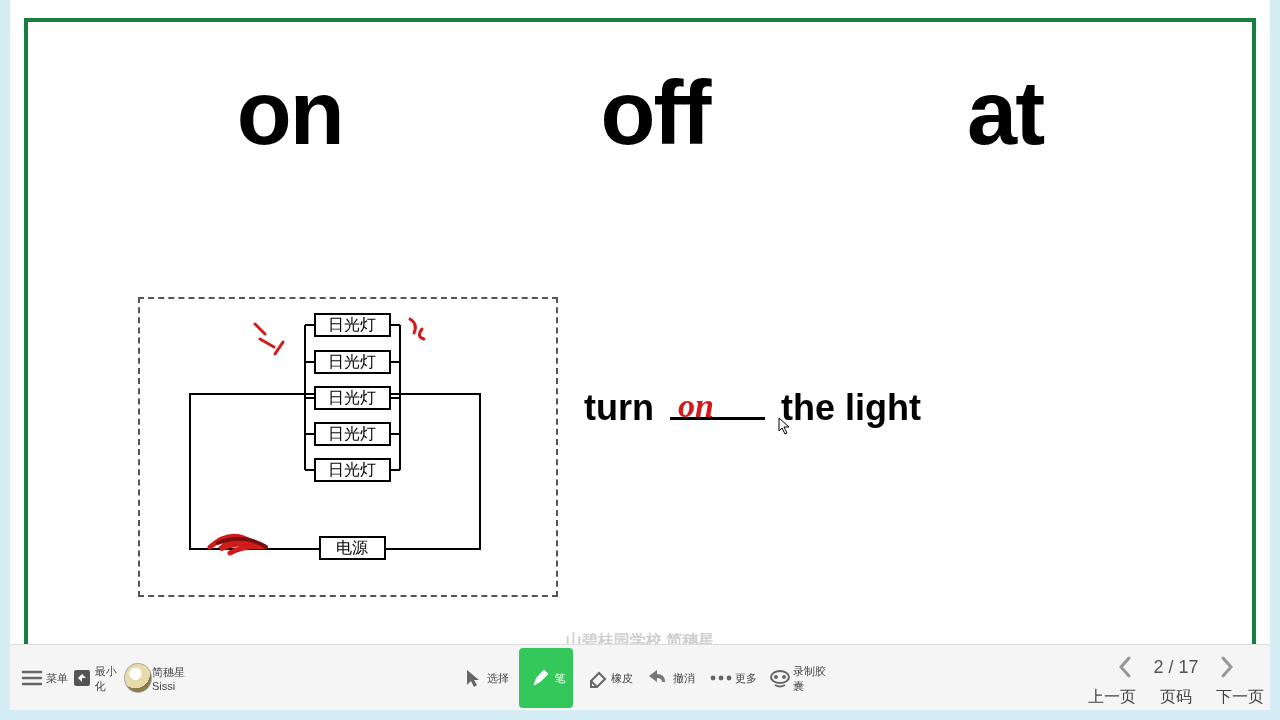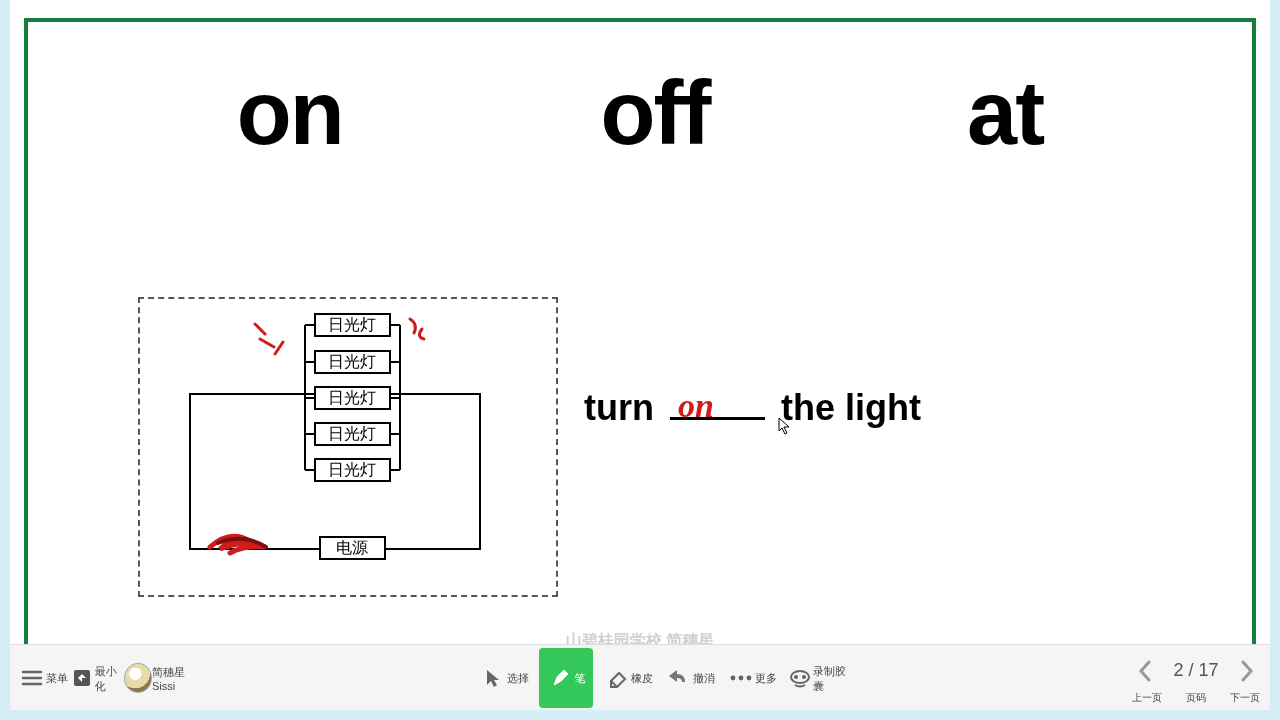--- a/index.html
+++ b/index.html
@@ -301,21 +301,21 @@
           </div>
           <div class="page-num">
             <span>2</span> / <span>17</span>
           </div>
           <div class="chev">
             <svg width="16" height="24">
                 <path d="M4 3 L12 12 L4 21" fill="none" stroke="#999" stroke-width="3" stroke-linecap="round"></path>
               </svg>
           </div>
         </div>
-        <div style="display:flex;gap:24px;font-size:10px;color:#444">
+        <div style="display:flex;gap:24px;font-size:16px;color:#444">
           <span>上一页</span>
           <span>页码</span>
           <span>下一页</span>
         </div>
       </div>
     </div>
 
   </div>
 </div>
 

